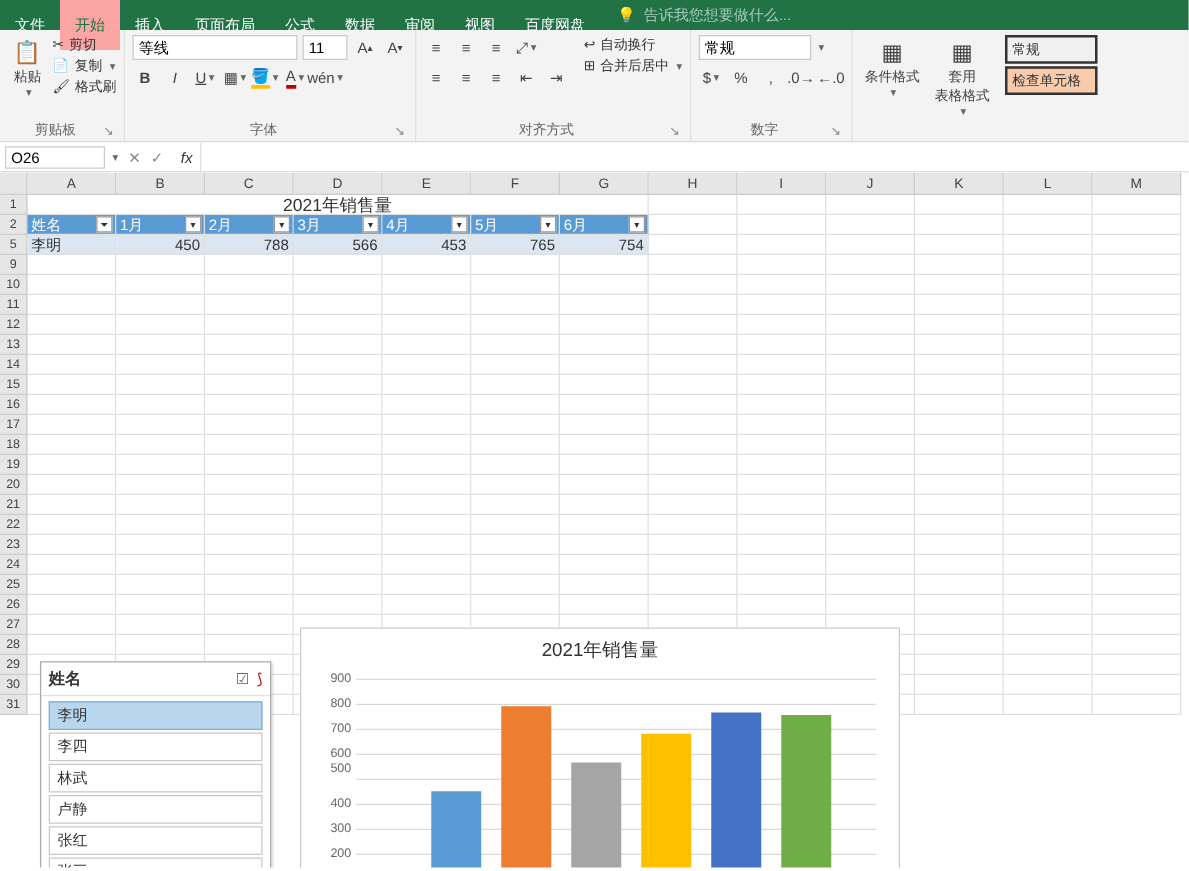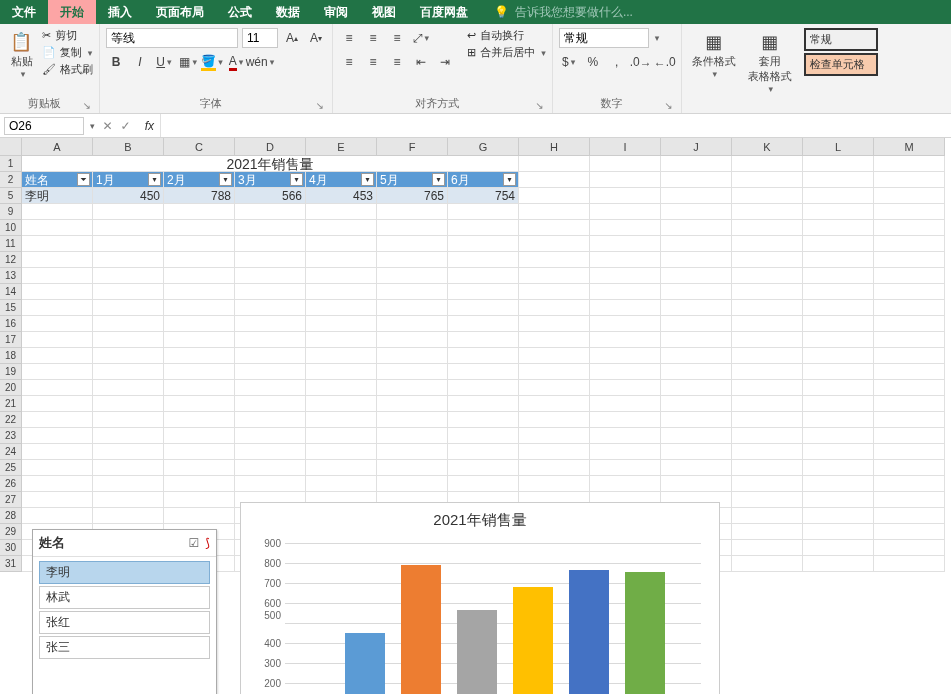--- a/index.html
+++ b/index.html
@@ -1,20 +1,20 @@
 <!DOCTYPE html>
 <html><head>
 <meta charset="utf-8">
 <style>
 * { box-sizing: border-box; margin: 0; padding: 0; font-family: "Microsoft YaHei", sans-serif; }
 body { background: #fff; font-size: 12px; color: #333; width: 951px; height: 697px; overflow: hidden; position: relative; }
 
 
 .menubar { background: #0b6e4f; background: #217346; height: 24px; display: flex; align-items: stretch; color: #fff; }
-.menubar .tab { padding: 4px 12px; font-size: 12px; cursor: pointer; display: flex; align-items: center; font-weight: bold; }
+.menubar .tab { padding: 20px 12px; font-size: 12px; cursor: pointer; display: flex; align-items: center; }
 .menubar .tab.active { background: #fca5a5; color: #217346; }
 .menubar .helptext { color: #a0c8b8; font-size: 12px; display: flex; align-items: center; padding-left: 14px; }
 .menubar .helpicon { margin-right: 6px; }
 
 
 .ribbon { height: 90px; border-bottom: 1px solid #d4d4d4; background: #f3f3f3; display: flex; }
 .group { border-right: 1px solid #e0e0e0; padding: 4px 6px 2px 6px; display: flex; flex-direction: column; align-items: center; justify-content: space-between; }
 .group-body { display: flex; gap: 4px; align-items: flex-start; }
 .group-label { font-size: 11px; color: #666; text-align: center; padding-top: 2px; }
 .bigbtn { display: flex; flex-direction: column; align-items: center; font-size: 11px; color: #444; padding: 2px 4px; cursor: pointer; }
@@ -683,21 +683,23 @@
   <div class="slicer">
     <div class="slicer-head">
       <span class="slicer-title">姓名</span>
       <div class="slicer-icons">
         <span>☑</span>
         <span style="color:#c00;">⟆</span>
       </div>
     </div>
     <div class="slicer-items" id="slicer-items">
         <div class="slicer-item sel">李明</div>
+        <div class="slicer-item">李四</div>
         <div class="slicer-item">林武</div>
+        <div class="slicer-item">卢静</div>
         <div class="slicer-item">张红</div>
         <div class="slicer-item">张三</div>
       </div>
   </div>
 
   <div class="chart">
     <div class="chart-title">2021年销售量</div>
     <div class="plot" id="plot">
 
     <div class="grid-line" style="top: 140px;"></div>

